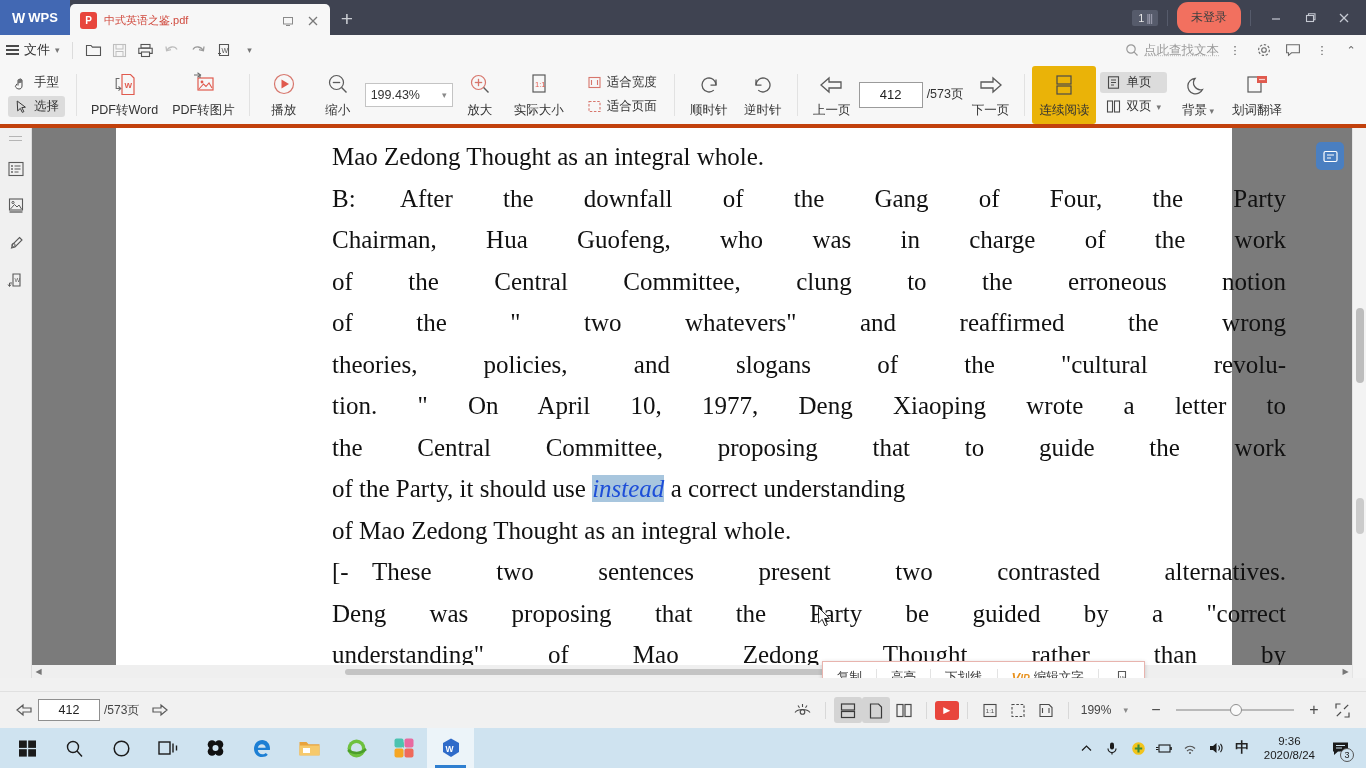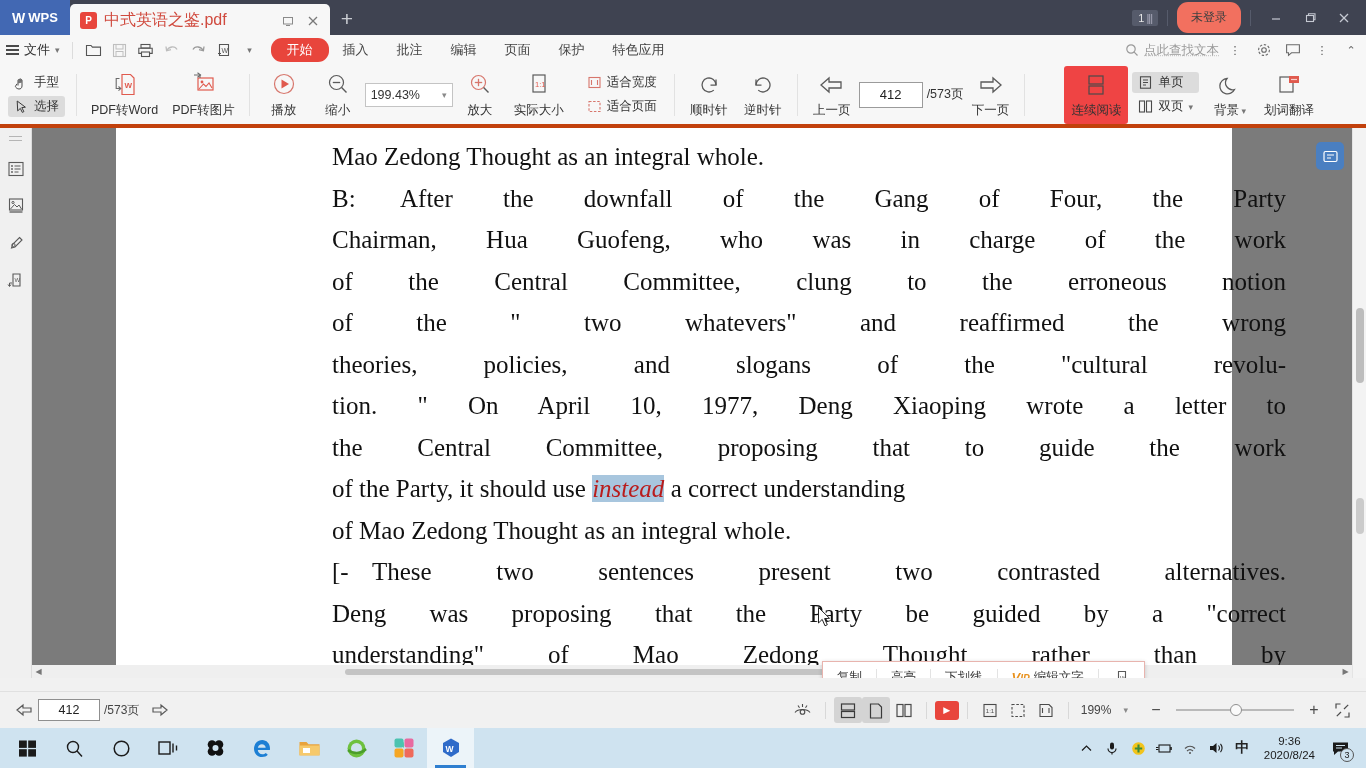--- a/index.html
+++ b/index.html
@@ -26,21 +26,21 @@
     height: 33px; background: #f7f7f7; border-radius: 5px 5px 0 0;
     display: flex; align-items: center; gap: 7px;
     padding: 0 8px 0 10px; min-width: 260px; position: relative; top: 2px;
   }
   .tab-icon {
     width: 17px; height: 17px; background: #e8453c; border-radius: 3px;
     color: #fff; font-size: 10px; font-weight: bold;
     display: flex; align-items: center; justify-content: center;
   }
   .tab-title {
-    flex: 1; font-size: 16px; color: #d04a3e;
+    flex: 1; font-size: 11px; color: #d04a3e;
     white-space: nowrap; overflow: hidden;
   }
   .tab-btn {
     width: 18px; height: 18px; color: #888; font-size: 13px;
     display: flex; align-items: center; justify-content: center; cursor: pointer;
   }
   .newtab {
     color: #c9ccd2; font-size: 21px; width: 34px; height: 33px;
     display: flex; align-items: center; justify-content: center; cursor: pointer;
   }
@@ -97,21 +97,21 @@
   .rgroup { display: flex; align-items: center; height: 58px; }
   .rsep { width: 1px; height: 42px; background: #e2e2e2; margin: 0 7px; }
   .stack-2 { display: flex; flex-direction: column; gap: 3px; padding: 0 4px; }
   .srow { display: flex; align-items: center; gap: 5px; padding: 2px 6px; border-radius: 3px; cursor: pointer; font-size: 12.5px; }
   .srow.sel { background: #dcdcdc; }
   .bigbtn {
     display: flex; flex-direction: column; align-items: center; justify-content: center;
     gap: 3px; min-width: 54px; padding: 3px 7px; cursor: pointer; border-radius: 3px;
     font-size: 12.5px; color: #333; height: 58px;
   }
-  .bigbtn.sel { background: #ef4444; margin-left: 32px; }
+  .bigbtn.sel { background: #eab308; }
   .bigicon { height: 28px; display: flex; align-items: center; justify-content: center; }
   .zoom-input {
     width: 88px; height: 24px; border: 1px solid #c4c4c4; background: #fff;
     display: flex; align-items: center; padding: 0 5px; font-size: 12.5px; color: #333;
   }
   .zoom-input .zv { flex: 1; }
   .page-input {
     width: 64px; height: 26px; border: 1px solid #9b9b9b; background: #fff;
     display: flex; align-items: center; justify-content: center;
     font-size: 13px; color: #222;
@@ -145,21 +145,21 @@
   .doc-text {
     position: absolute; top: 0; left: 0; width: 1228px;
     padding: 8px 58px 0 216px;
     font-family: "Liberation Serif", "DejaVu Serif", serif;
     font-size: 25px; color: #111; line-height: 41.5px;
   }
   .line { text-align: justify; text-align-last: justify; white-space: nowrap; }
   .line.natural { text-align-last: left; }
   .hang { position: relative; padding-left: 68px; }
   .hang .marker { position: absolute; left: 0; top: 0; }
-  .sel-hl { background: #a8c6de; color: #b91c1c; font-style: italic; }
+  .sel-hl { background: #a8c6de; color: #1d4ed8; font-style: italic; }
 
   
   .cursor { position: absolute; left: 786px; top: 479px; width: 14px; height: 21px; z-index: 40; }
 
   
   .ctxmenu {
     position: absolute; left: 790px; top: 493px; height: 32px;
     background: #fff; border: 1px solid #e8b4ae;
     display: flex; align-items: center; z-index: 35;
     box-shadow: 0 1px 4px rgba(0,0,0,.18);
@@ -365,29 +365,20 @@
       <svg width="16" height="16" viewBox="0 0 16 16">
           <path d="M3.5 2.5h9v11h-9z" fill="none" stroke="#555" stroke-width="1.1"></path>
           <text x="5.5" y="11" font-size="7" fill="#555" font-family="sans-serif">W</text>
           <path d="M2 11.5h3" stroke="#555" stroke-width="1"></path>
         </svg>
     </span>
     <span class="qicon">
         <span style="font-size:9px;color:#777;">▾</span>
       </span>
 
-    <div class="ribbon-tabs">
-      <span class="rtab active">开始</span>
-      <span class="rtab">插入</span>
-      <span class="rtab">批注</span>
-      <span class="rtab">编辑</span>
-      <span class="rtab">页面</span>
-      <span class="rtab">保护</span>
-      <span class="rtab">特色应用</span>
-    </div>
 
     <div class="menu-right">
       <span class="search-box">
         <svg width="14" height="14" viewBox="0 0 14 14">
             <circle cx="6" cy="6" r="4.2" fill="none" stroke="#9a9a9a" stroke-width="1.2"></circle>
             <line x1="9.2" y1="9.2" x2="12.5" y2="12.5" stroke="#9a9a9a" stroke-width="1.2"></line>
           </svg>
         <span class="search-text">点此查找文本</span>
       </span>
       <span class="qicon" style="font-size:11px;">⋮</span>

